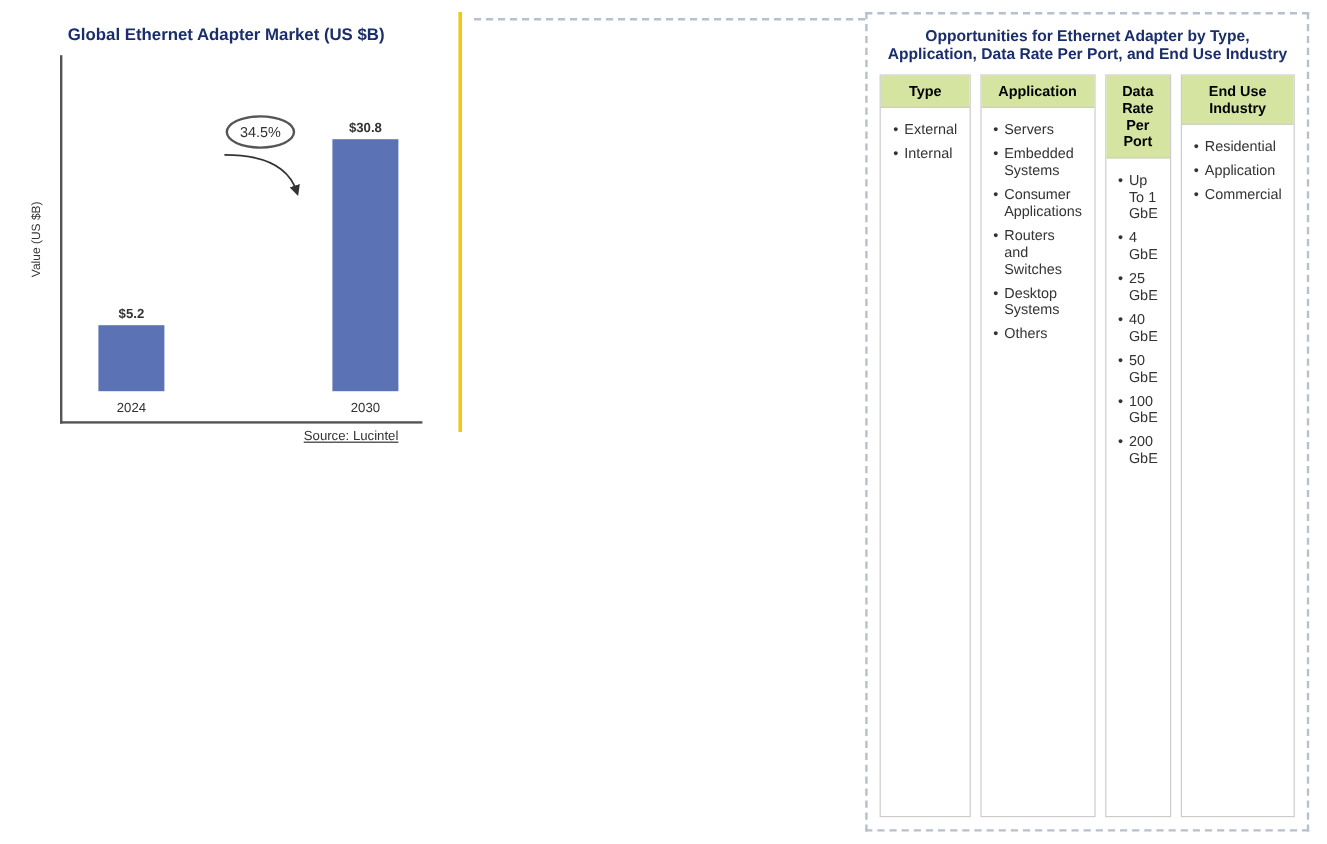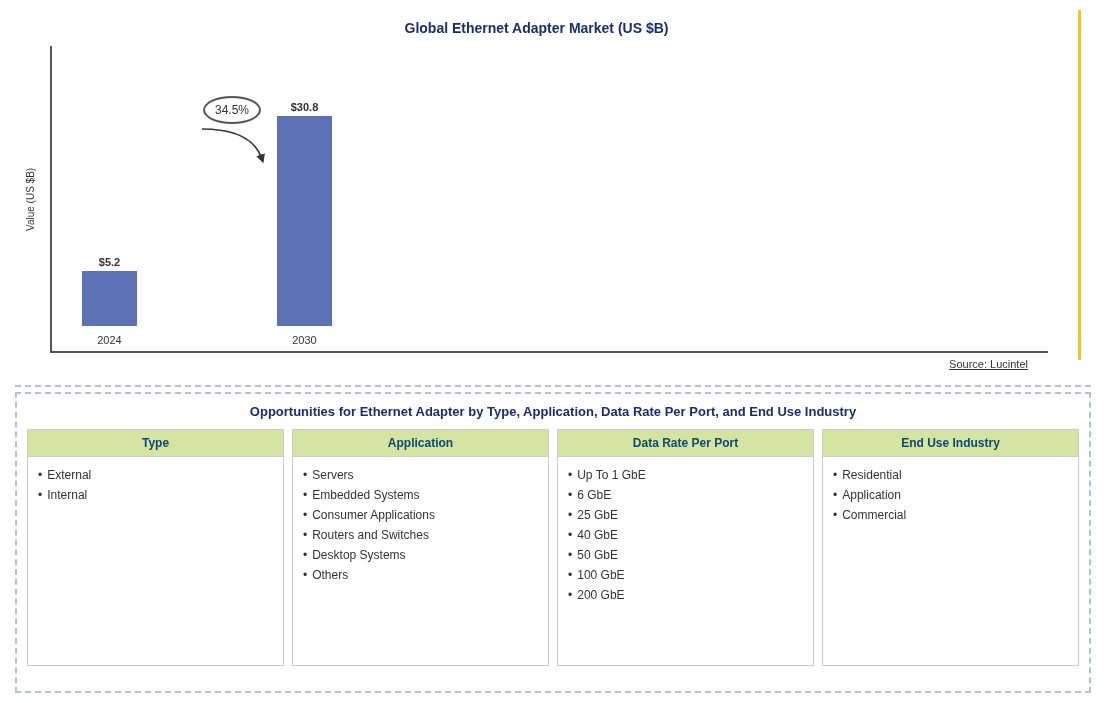--- a/index.html
+++ b/index.html
@@ -10,21 +10,21 @@
       height: 703px;
       overflow: hidden;
       position: relative;
     }
 
     .main-container {
       width: 1106px;
       height: 703px;
       background: #fff;
       display: flex;
-      flex-direction: column;
+      flex-direction: row;
       padding: 10px 15px;
     }
 
     
     .top-section {
       display: flex;
       flex-direction: row;
       height: 370px;
       width: 100%;
     }
@@ -110,21 +110,21 @@
       color: #333;
       margin-top: 5px;
       position: absolute;
       bottom: -20px;
       text-align: center;
     }
 
     
     .cagr-annotation {
       position: absolute;
-      left: 140px;
+      left: 125px;
       top: 50px;
       display: flex;
       flex-direction: column;
       align-items: center;
     }
 
     .cagr-bubble {
       border: 2px solid #555;
       border-radius: 50%;
       padding: 5px 10px;
@@ -221,21 +221,21 @@
       display: flex;
       flex-direction: column;
       border: 1px solid #ccc;
     }
 
     .column-header {
       background: #d6e4a1;
       padding: 6px 10px;
       font-size: 12px;
       font-weight: bold;
-      color: #0c4a6e;
+      color: #000000;
       text-align: center;
       border-bottom: 1px solid #ccc;
     }
 
     .column-body {
       padding: 8px 10px;
       flex: 1;
     }
 
     .column-item {
@@ -356,21 +356,21 @@
 
       <div class="column">
         <div class="column-header">Data Rate Per Port</div>
         <div class="column-body">
           <div class="column-item">
             <span class="bullet">•</span>
             <span>Up To 1 GbE</span>
           </div>
           <div class="column-item">
             <span class="bullet">•</span>
-            <span>6 GbE</span>
+            <span>4 GbE</span>
           </div>
           <div class="column-item">
             <span class="bullet">•</span>
             <span>25 GbE</span>
           </div>
           <div class="column-item">
             <span class="bullet">•</span>
             <span>40 GbE</span>
           </div>
           <div class="column-item">

